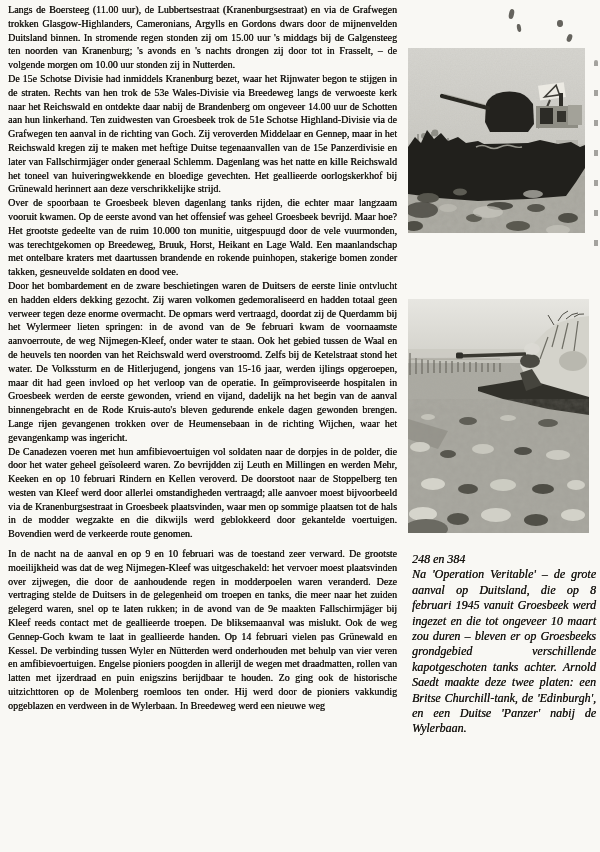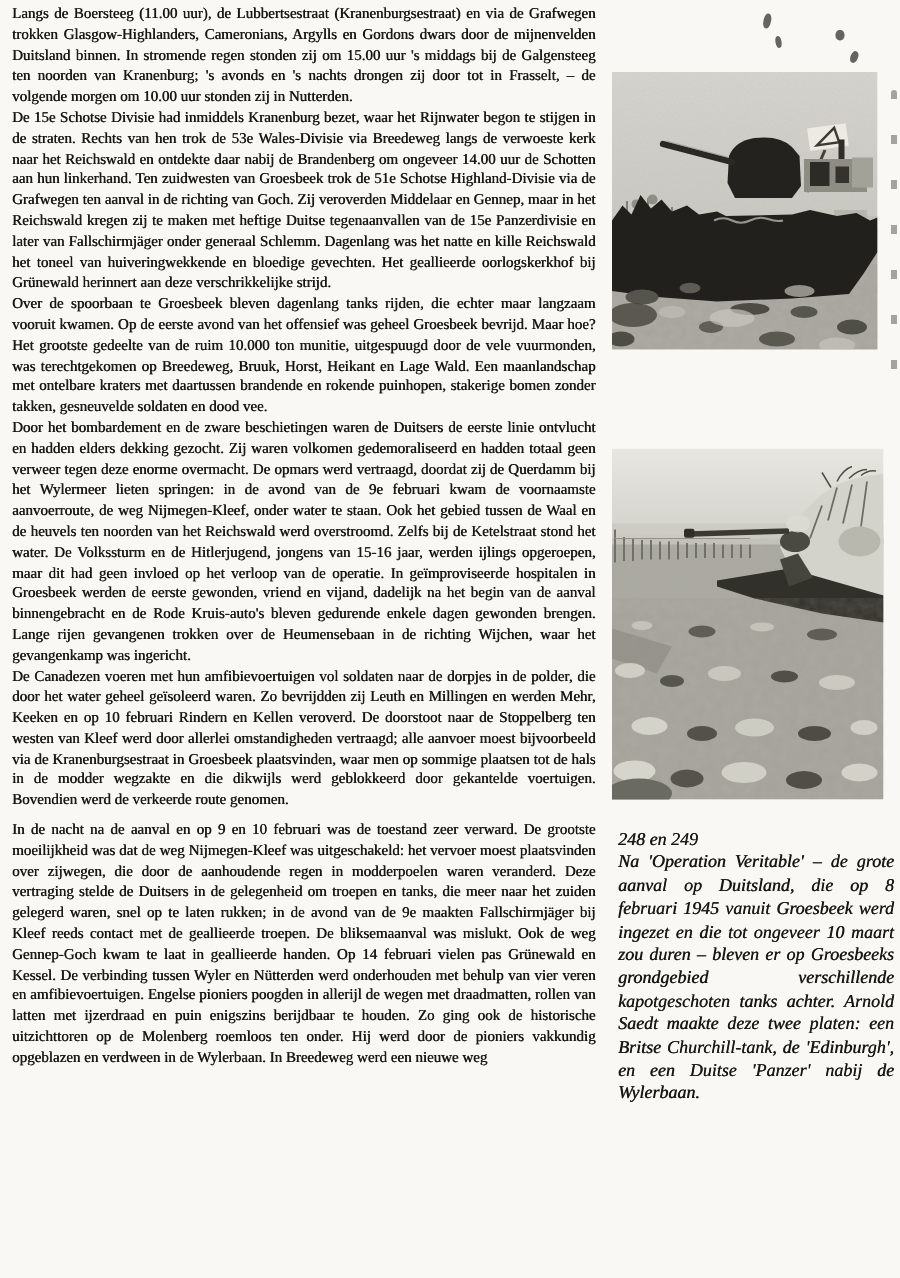--- a/index.html
+++ b/index.html
@@ -157,21 +157,21 @@
           <ellipse cx="50" cy="220" rx="11" ry="6" fill="#55544c"></ellipse>
         <ellipse cx="88" cy="216" rx="15" ry="7" fill="#d1d0c7"></ellipse>
           <ellipse cx="128" cy="221" rx="12" ry="6" fill="#504f47"></ellipse>
         <ellipse cx="165" cy="216" rx="12" ry="6" fill="#d3d2c9"></ellipse>
         <ellipse cx="18" cy="230" rx="22" ry="10" fill="#6b6a62"></ellipse>
       </g>
     </svg>
   </figure>
 
   <div class="caption">
-    <div class="num">248 en 249</div>
+    <div class="num">248 en 384</div>
     <div><span>Na '</span><span class="u">Operation</span><span> Veritable' – de grote aanval op Duitsland, die op 8 februari 1945 vanuit Groesbeek werd ingezet en die tot ongeveer 10 maart zou duren – bleven er op Groesbeeks grondgebied verschillende kapotgeschoten tanks achter. Arnold Saedt maakte deze twee platen: een Britse Churchill-tank, de 'Edinburgh', en een Duitse 'Panzer' nabij de Wylerbaan.</span></div>
   </div>
 
   <div class="speck" style="left:509px;top:9px;width:5px;height:10px;transform:rotate(12deg);"></div>
   <div class="speck" style="left:517px;top:24px;width:4px;height:8px;transform:rotate(-10deg);"></div>
   <div class="speck" style="left:557px;top:20px;width:6px;height:7px;"></div>
   <div class="speck" style="left:567px;top:34px;width:5px;height:8px;transform:rotate(20deg);"></div>
   <div class="edge-dashes"></div>
 
 </div>

